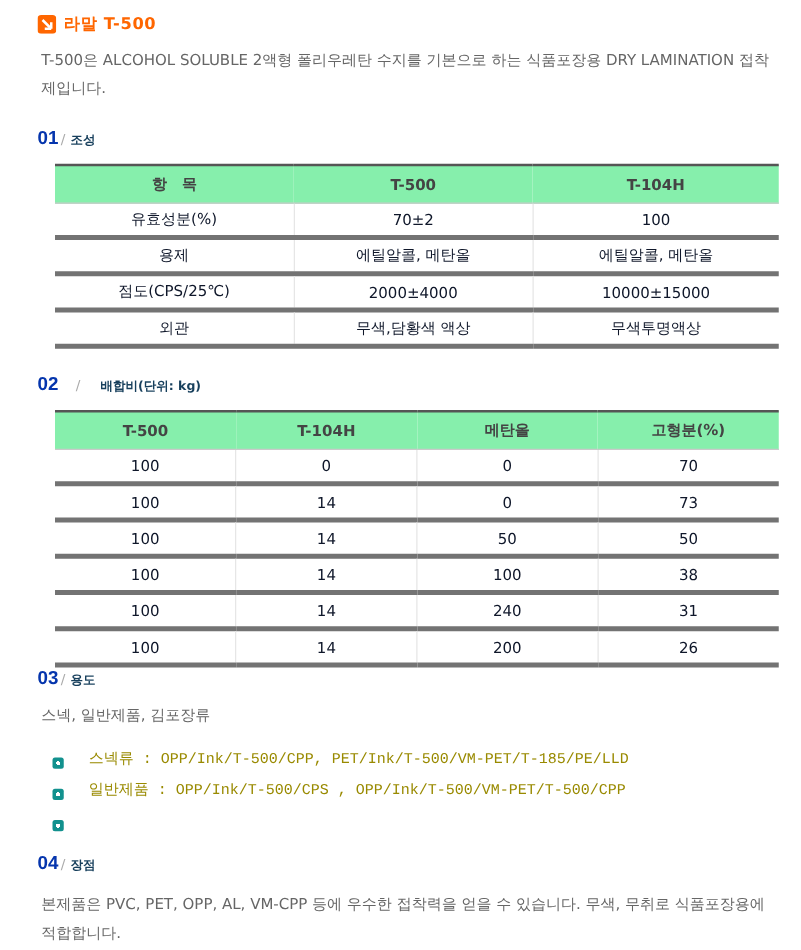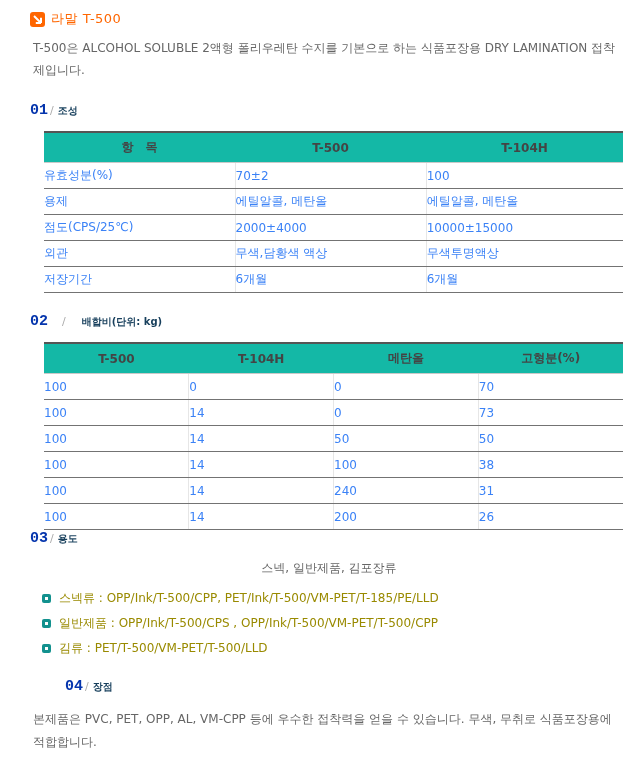--- a/index.html
+++ b/index.html
@@ -6,68 +6,68 @@
   body{
     width:641px;height:760px;overflow:hidden;
     font-family:"DejaVu Sans","Liberation Sans",sans-serif;
     -webkit-font-smoothing:antialiased;
   }
   .page{padding:10px 16px 0 30px;}
 
   
   .title-row{display:flex;align-items:center;gap:6px;height:18px;}
   .title-icon{width:15px;height:15px;display:inline-block;line-height:0;}
-  .page-title{font-size:13px;font-weight:normal;color:#ff6600;letter-spacing:0.5px;}
+  .page-title{font-size:13px;font-weight:bold;color:#ff6600;letter-spacing:0.5px;}
 
   .description{
     margin:9px 0 5px 3px;width:588px;
     font-size:12px;line-height:22px;color:#666;
   }
 
   
   .section-header{display:flex;align-items:baseline;height:18px;}
-  .sec-num{font-size:15px;font-weight:bold;color:#0535ad;font-family:Liberation Mono, monospace;}
+  .sec-num{font-size:15px;font-weight:bold;color:#0535ad;font-family:Liberation Sans, sans-serif;}
   .sec-slash{font-size:11px;color:#aaa;margin:0 4px 0 2px;}
   .sec-title{font-size:10px;font-weight:bold;color:#173f5c;}
 
   .mt-sec1{margin-top:21px;}
   .mt-sec2{margin-top:20px;gap:12px;}
   .mt-sec3{}
-  .mt-sec4{margin-top:17px;margin-left:35px;}
+  .mt-sec4{margin-top:17px;}
 
   
   table.spec-table{
     border-collapse:collapse;table-layout:fixed;
     width:579px;margin:11px 0 0 14px;
     font-size:12px;
   }
   table.spec-table thead th{
-    background:#14b8a6;
+    background:#86efac;
     border-top:2px solid #555;
     border-bottom:1px solid #c9c9c9;
     height:29px;padding:0;
     font-size:12px;font-weight:bold;color:#444;text-align:center;
   }
   table.spec-table tbody td{
-    border-bottom:1px solid #737373;
+    border-bottom:4px solid #737373;
     height:25px;padding:0;
-    color:#3b82f6;
+    color:#0f172a;text-align:center;
   }
   table.spec-table tbody td + td{border-left:1px solid #e6e6e6;}
   .cols-3 th:nth-child(1){width:33%;}
   .cols-3 th:nth-child(2){width:33%;}
   .cols-3 th:nth-child(3){width:34%;}
   .cols-4 th{width:25%;}
 
   
-  .usage-intro{margin:12px 0 0 3px;font-size:12px;color:#666;text-align:center;}
+  .usage-intro{margin:12px 0 0 3px;font-size:12px;color:#666;}
   ul.usage-list{list-style:none;margin:9px 0 0 12px;padding:0;}
   ul.usage-list li{
-    display:flex;align-items:center;gap:8px;
-    height:25px;font-size:12px;color:#998a00;
+    display:flex;align-items:flex-end;gap:20px;
+    height:25px;font-size:12px;color:#998a00;font-family:Liberation Mono, monospace;
   }
   .bullet-icon{
     width:9px;height:9px;border-radius:2px;flex:0 0 9px;
     background:radial-gradient(circle at 50% 50%, #ffffff 0 1.6px, #12918e 1.7px);
   }
 
   
   .advantages{
     margin:12px 0 0 3px;width:588px;
     font-size:12px;line-height:23px;color:#666;
@@ -117,25 +117,20 @@
         </tr>
         <tr>
           <td>점도(CPS/25℃)</td>
           <td>2000±4000</td>
           <td>10000±15000</td>
         </tr>
         <tr>
           <td>외관</td>
           <td>무색,담황색 액상</td>
           <td>무색투명액상</td>
-        </tr>
-        <tr>
-          <td>저장기간</td>
-          <td>6개월</td>
-          <td>6개월</td>
         </tr>
       </tbody>
     </table>
 
   <div class="section-header mt-sec2">
     <span class="sec-num">02</span>
     <span class="sec-slash">/</span>
     <span class="sec-title">배합비(단위: kg)</span>
   </div>
   <table class="spec-table cols-4">
@@ -197,21 +192,20 @@
     <li>
       <span class="bullet-icon"></span>
       <span>스넥류 : OPP/Ink/T-500/CPP, PET/Ink/T-500/VM-PET/T-185/PE/LLD</span>
     </li>
     <li>
       <span class="bullet-icon"></span>
       <span>일반제품 : OPP/Ink/T-500/CPS , OPP/Ink/T-500/VM-PET/T-500/CPP</span>
     </li>
     <li>
       <span class="bullet-icon"></span>
-      <span>김류 : PET/T-500/VM-PET/T-500/LLD</span>
     </li>
   </ul>
 
   <div class="section-header mt-sec4">
     <span class="sec-num">04</span>
     <span class="sec-slash">/</span>
     <span class="sec-title">장점</span>
   </div>
   <p class="advantages">본제품은 PVC, PET, OPP, AL, VM-CPP 등에 우수한 접착력을 얻을 수 있습니다. 무색, 무취로 식품포장용에 적합합니다.</p>
 

